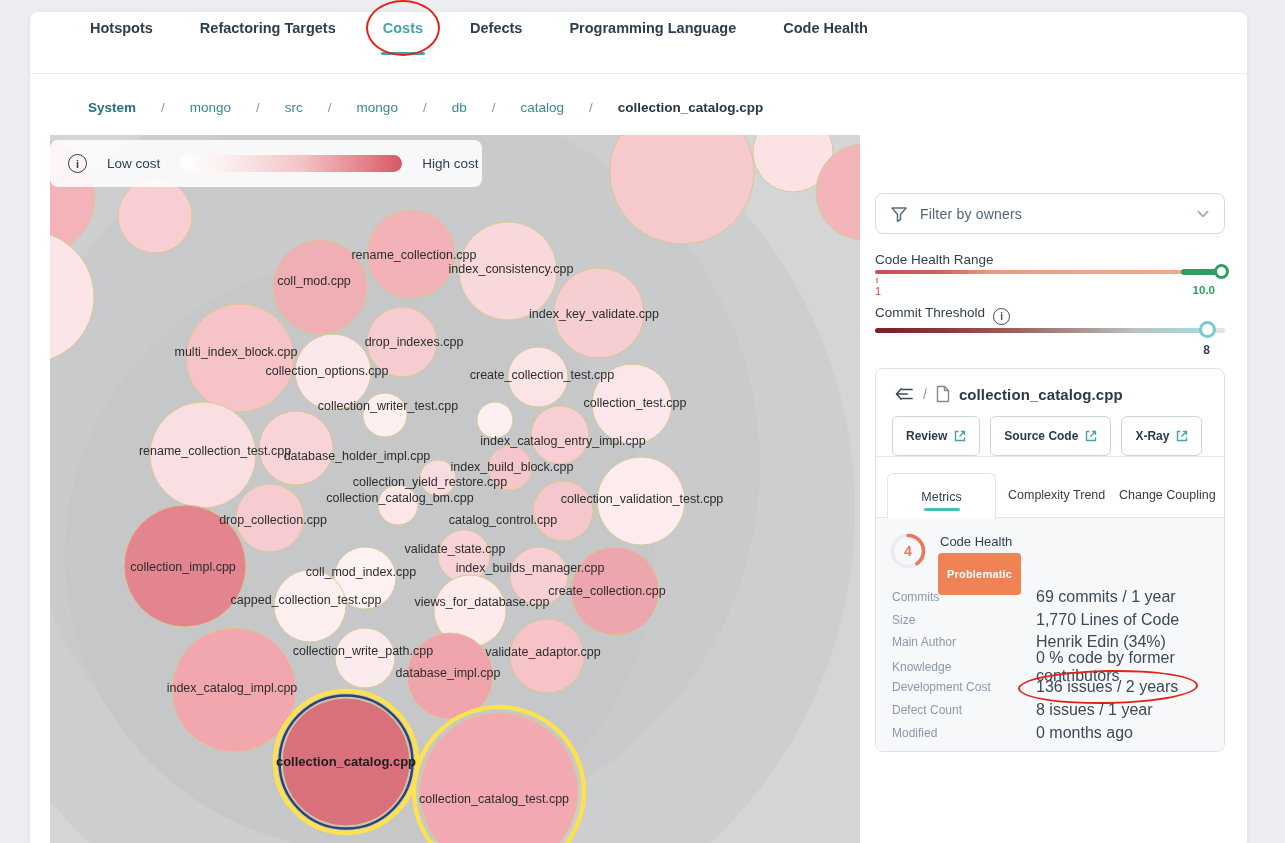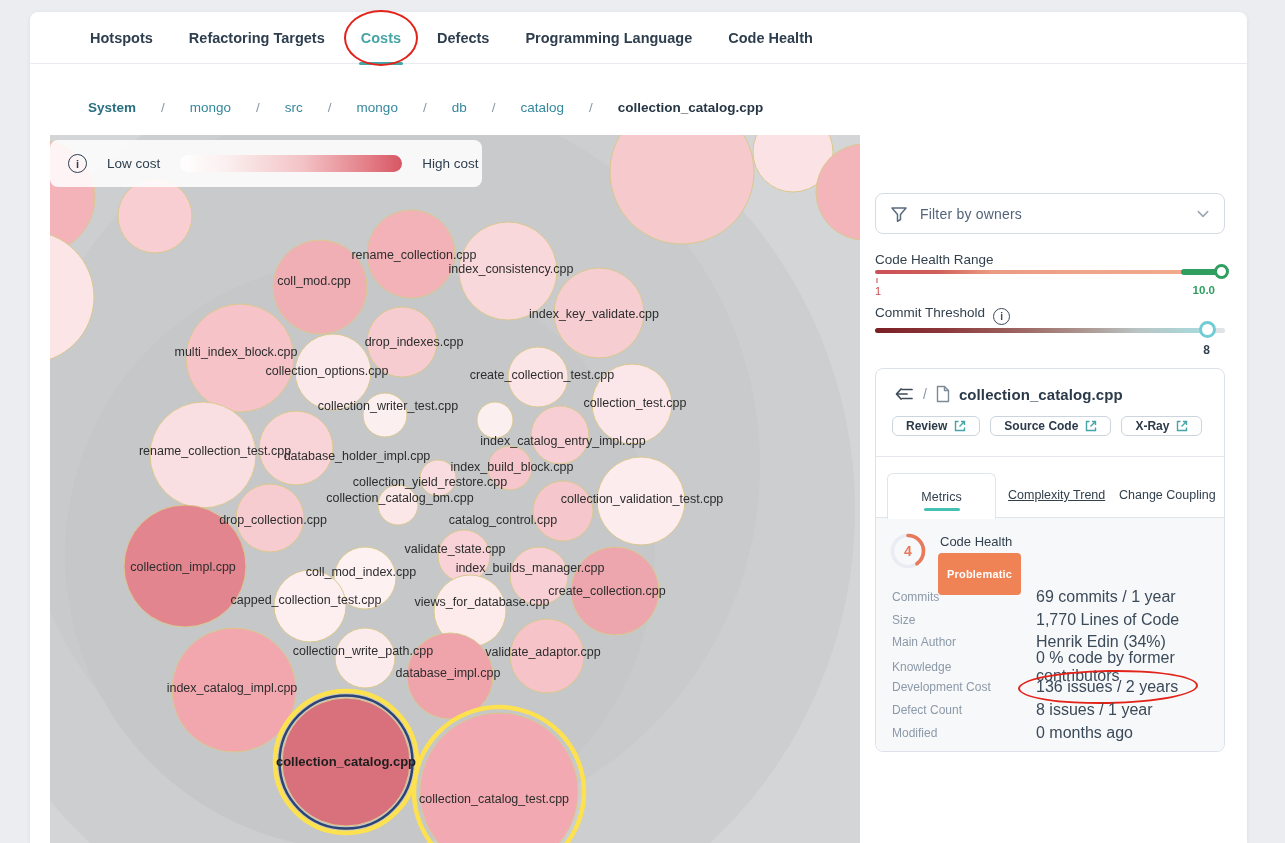--- a/index.html
+++ b/index.html
@@ -2,22 +2,22 @@
 <html><head>
 <meta charset="utf-8">
 <style>
   * { margin:0; padding:0; box-sizing:border-box; }
   html,body { width:1285px; height:843px; overflow:hidden; background:#ebedf1;
               font-family:"Liberation Sans","DejaVu Sans",sans-serif; }
   .card { position:absolute; left:30px; top:12px; width:1217px; height:831px;
           background:#ffffff; border-radius:8px 8px 0 0; box-shadow:0 1px 4px rgba(40,50,60,.08); }
 
   
-  .nav { position:absolute; left:0; top:0; right:0; height:52px; display:flex; align-items:center;
-         padding-left:58px; gap:32px; border-bottom:1px solid #e8ebef; }
+  .nav { position:absolute; left:0; top:0; right:0; height:62px; display:flex; align-items:flex-start;
+         padding-left:58px; gap:43px; border-bottom:1px solid #e8ebef; }
   .nav-tab { font-size:14.5px; font-weight:600; color:#2e3e4e; position:relative; cursor:pointer;
              padding:8px 2px; }
   .nav-tab.active { color:#45a4a6; }
   .nav-tab.active .tab-underline { position:absolute; left:50%; transform:translateX(-50%);
              bottom:-11px; width:44px; height:3px; background:#45a4a6; border-radius:2px; }
   .nav-tab.active .annot-ellipse { position:absolute; left:50%; top:50%; transform:translate(-50%,-50%);
              width:74px; height:56px; border:2.5px solid #e2231a; border-radius:50%; pointer-events:none; }
 
   
   .crumbs { position:absolute; left:58px; top:88px; font-size:13.5px; color:#8a97a5;
@@ -72,33 +72,33 @@
     vertical-align:-3px; margin-left:8px; }
 
   
   .panel { position:absolute; left:0; top:229px; width:350px; height:384px; background:#fff;
            border:1px solid #dde2ea; border-radius:8px; }
   .panel-head { position:absolute; left:0; top:0; right:0; height:87px; }
   .ph-row { position:absolute; left:18px; top:16px; display:flex; align-items:center; gap:8px; }
   .ph-sep { color:#8a97a5; font-size:14px; }
   .ph-title { font-size:15px; font-weight:700; color:#2c3a49; letter-spacing:.1px; }
   .btnrow { position:absolute; left:16px; top:47px; display:flex; gap:10px; }
-  .pbtn { height:20px; border:1px solid #ccd4de; border-radius:6px; background:#fff;
+  .pbtn { height:40px; border:1px solid #ccd4de; border-radius:6px; background:#fff;
           display:flex; align-items:center; gap:7px; padding:0 13px; font-size:12px; font-weight:700;
           color:#2c3a49; cursor:pointer; }
   .panel-divider { position:absolute; left:0; top:87px; right:0; height:1px; background:#e4e8ee; }
   .tabs-border { position:absolute; left:0; top:148px; right:0; height:1px; background:#e0e4eb; }
   .ptab-active { position:absolute; left:11px; top:104px; width:109px; height:46px; background:#fff;
           border:1px solid #e0e4eb; border-bottom:none; border-radius:6px 6px 0 0; z-index:2;
           display:flex; align-items:center; justify-content:center; font-size:12.5px; color:#33414e; }
   .ptab-active .tab-under { position:absolute; bottom:8px; left:50%; transform:translateX(-50%);
           width:36px; height:3px; background:#45c0b4; border-radius:2px; }
   .ptab { position:absolute; top:104px; height:44px; display:flex; align-items:center;
           font-size:12.5px; color:#33414e; cursor:pointer; }
-  .ptab2 { left:132px;text-decoration:underline; } .ptab3 { left:243px; }
+  .ptab2 { left:132px; } .ptab3 { left:243px; }
   .panel-body { position:absolute; left:0; top:149px; right:0; bottom:0; background:#f7f8fa;
           border-radius:0 0 8px 8px; }
   .gauge { position:absolute; left:14px; top:15px; width:36px; height:36px; }
   .gauge-num { position:absolute; left:0; top:0; width:36px; height:36px; display:flex; align-items:center;
           justify-content:center; font-size:14px; font-weight:700; color:#e8795a; }
   .ch-label { position:absolute; left:64px; top:16px; font-size:13px; color:#33414e; }
   .badge { position:absolute; left:62px; top:35px; background:#ef8355; color:#fff; font-size:11px;
           font-weight:700; padding:15px 9px; border-radius:4px; letter-spacing:.2px; }
   .mrow { position:absolute; left:16px; right:10px; height:22px; display:flex; align-items:center;gap:20px; }
   .mlabel { width:120px; flex:none; font-size:12px; color:#8c99a8; }

